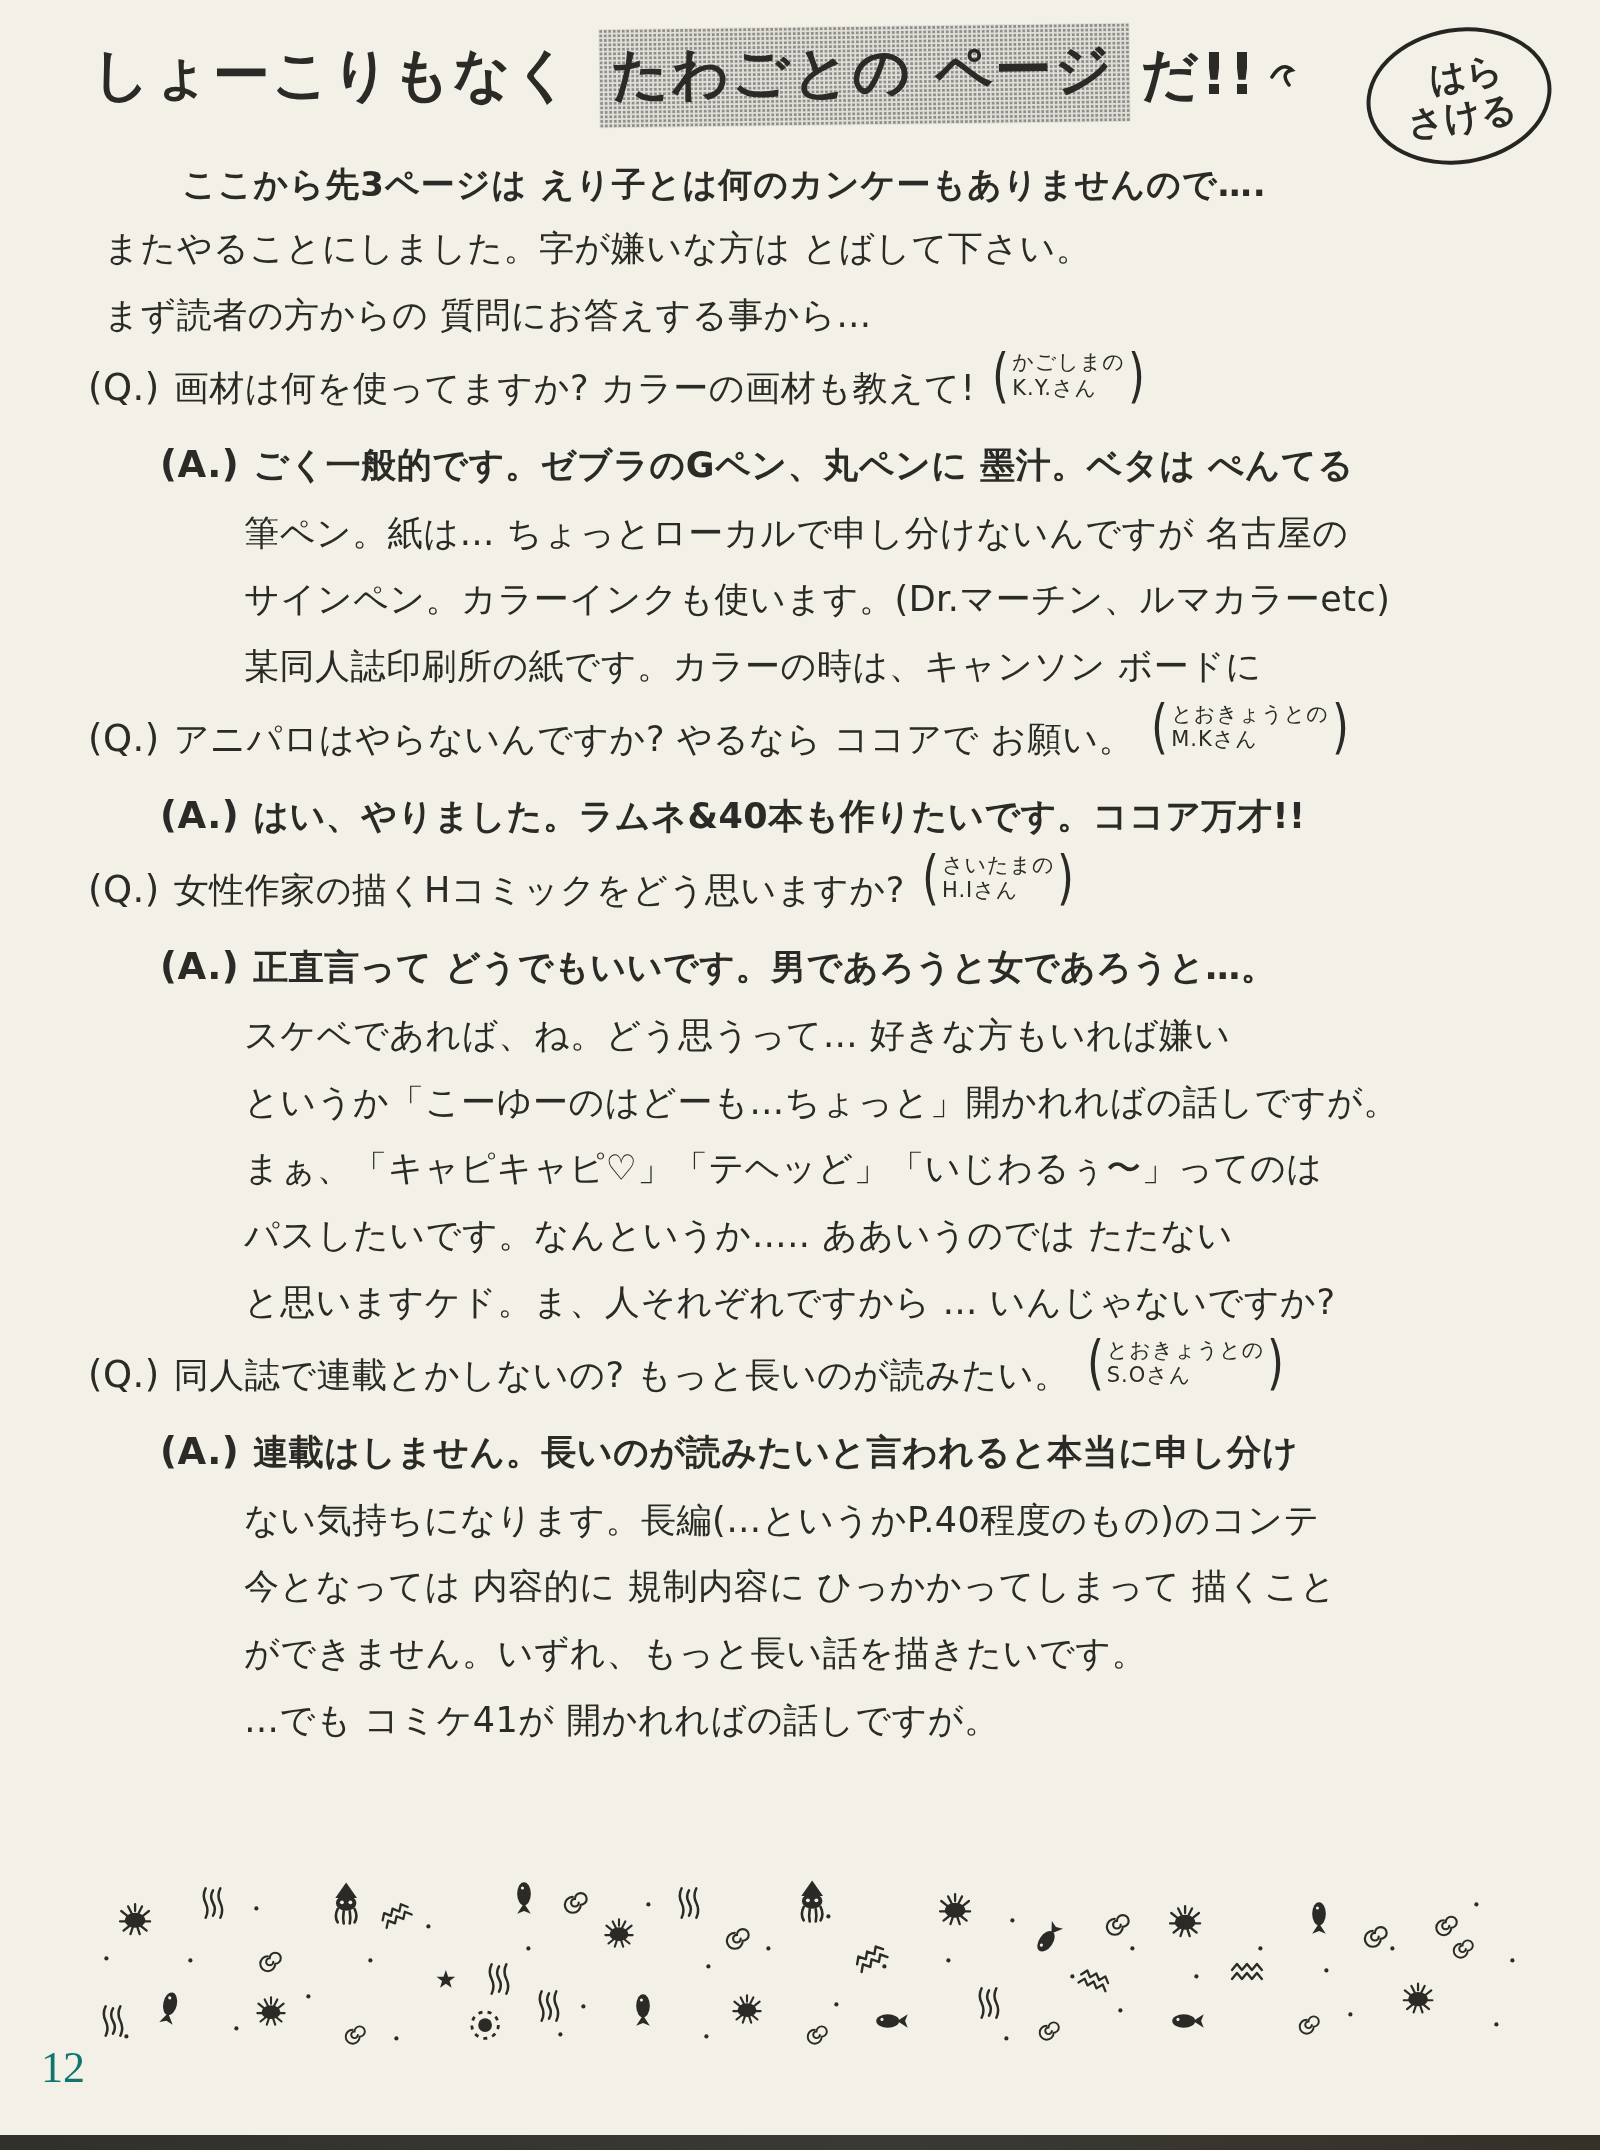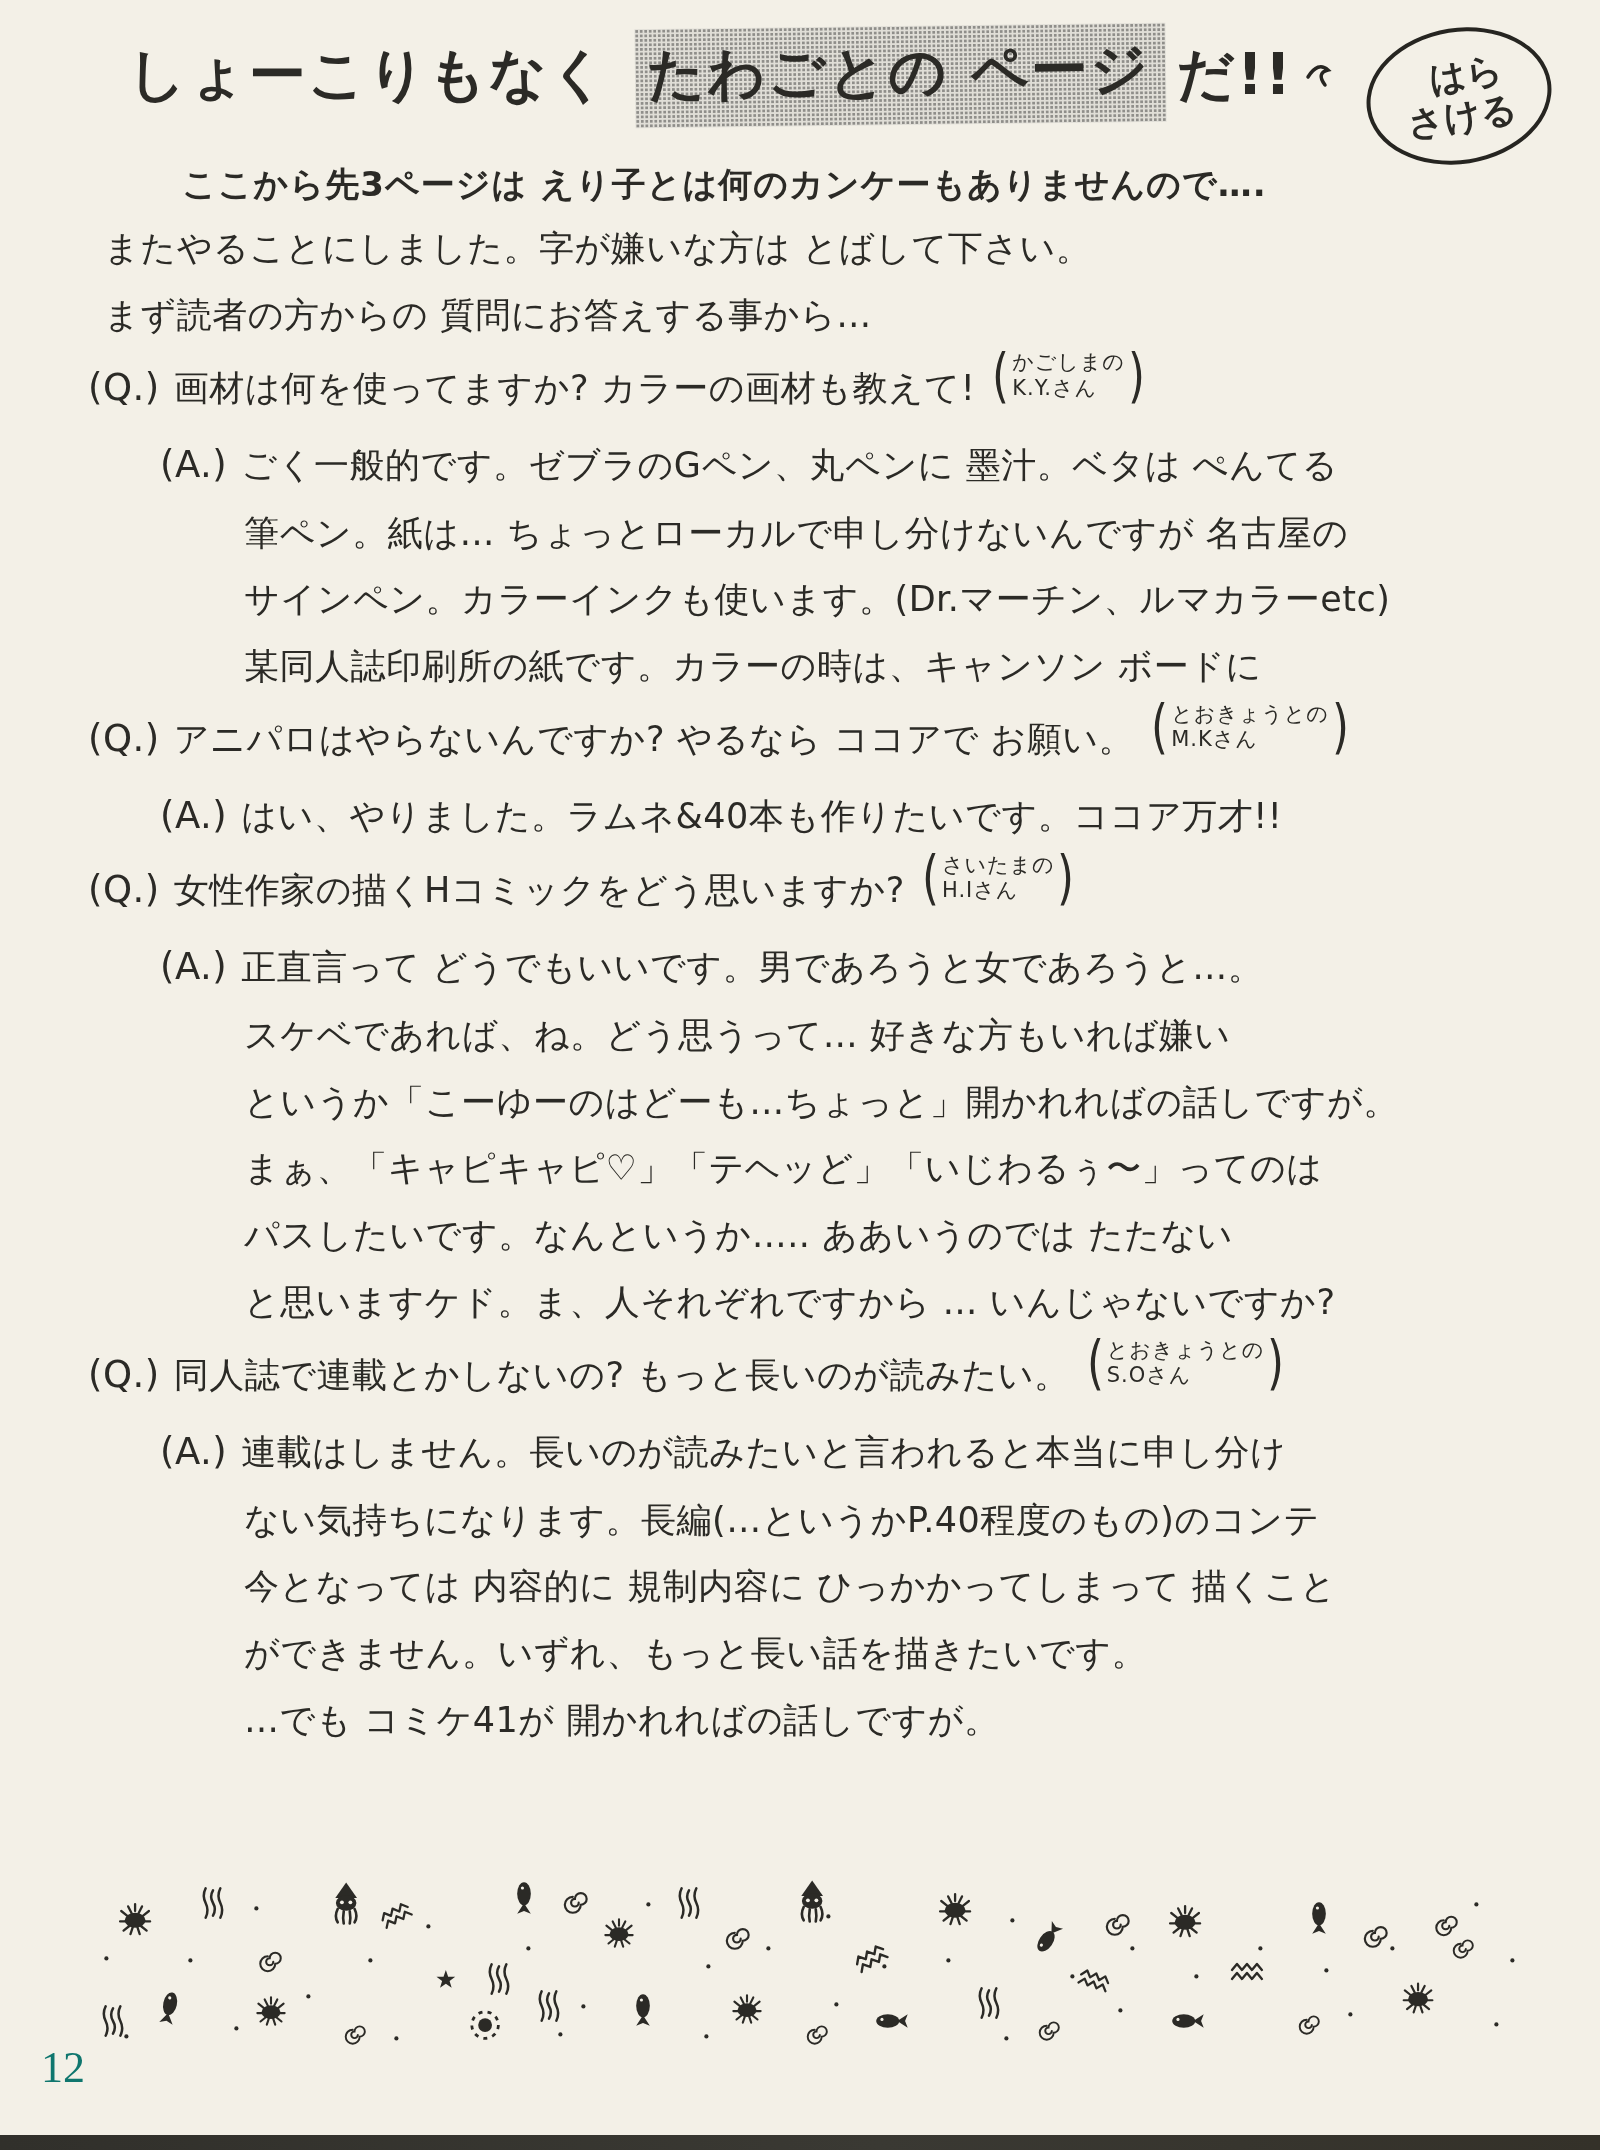--- a/index.html
+++ b/index.html
@@ -14,21 +14,20 @@
   
   .title-row{
     position:relative;
     margin:26px 0 0 92px;
     height:122px;
     white-space:nowrap;
   }
   .title-part{
     font-size:57px;font-weight:bold;letter-spacing:2px;
     vertical-align:middle;
-    margin-left:36px;
   }
   .title-highlight{
     display:inline-block;
     margin-left:26px;
     padding:8px 16px 14px 12px;
     background-color:#e0ded7;
     background-image:radial-gradient(circle,#8f8e8a 1.3px,rgba(0,0,0,0) 1.45px);
     background-size:4.5px 4.5px;
     transform:rotate(-0.7deg);
   }
@@ -48,21 +47,21 @@
   .subtitle{
     margin:14px 0 22px 182px;
     font-size:34px;font-weight:bold;letter-spacing:1px;white-space:nowrap;
   }
   .line{
     font-size:35px;line-height:1.05;letter-spacing:0.5px;
     margin-bottom:30px;white-space:nowrap;
   }
   .ind-intro{margin-left:104px;}
   .q-line{margin-left:88px;}
-  .a-first{margin-left:160px;}
+  .a-first{margin-left:160px;font-weight:bold;}
   .a-cont{margin-left:244px;margin-top:12px;}
   .q-label,.a-label{margin-right:14px;font-size:37px;}
   
   .attrib{
     display:inline-flex;align-items:center;
     position:relative;top:-14px;margin-left:14px;
     vertical-align:middle;
   }
   .attrib .paren{font-size:58px;font-weight:400;transform:scaleX(0.75);line-height:0.9;}
   .attrib-lines{display:flex;flex-direction:column;font-size:21px;line-height:1.2;letter-spacing:1px;}

